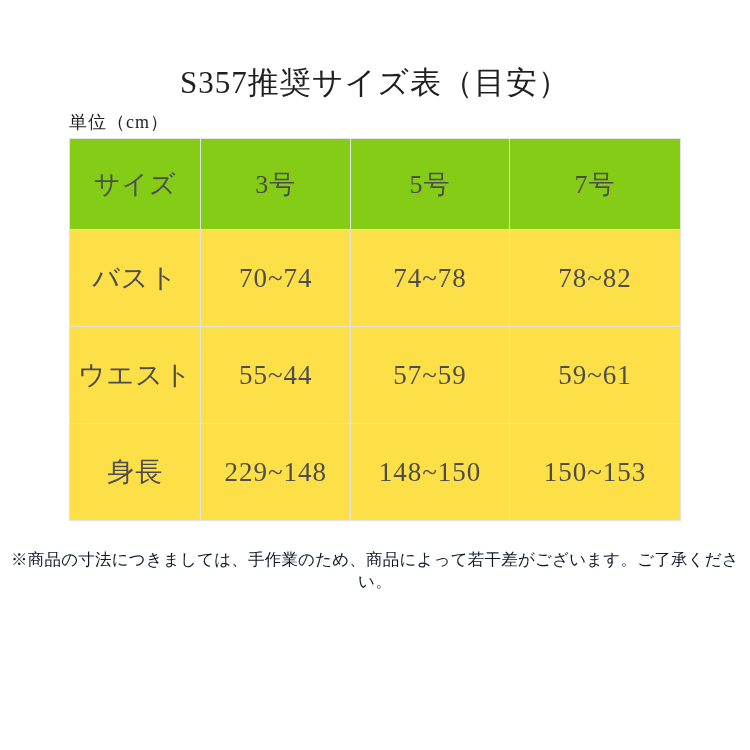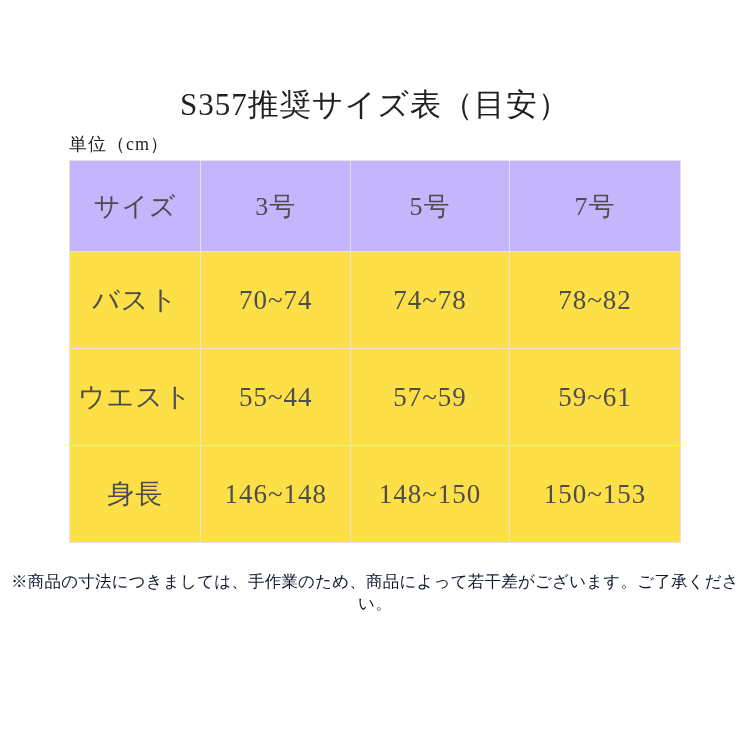--- a/index.html
+++ b/index.html
@@ -10,21 +10,21 @@
   body {
     width: 750px;
     height: 750px;
     position: relative;
     font-family: "Liberation Serif", "DejaVu Serif", serif;
     color: #1f1f1f;
     overflow: hidden;
   }
   .page-title {
     margin: 0;
-    padding-top: 84px;
+    padding-top: 62px;
     text-align: center;
     font-size: 31px;
     font-weight: 400;
     letter-spacing: 1px;
     color: #1f1f1f;
   }
   .unit-label {
     width: 612px;
     margin: 6px auto 4px auto;
     text-align: left;
@@ -46,21 +46,21 @@
   table.size-table th,
   table.size-table td {
     border: 1px solid #e3e3e3;
     text-align: center;
     vertical-align: middle;
     font-weight: 400;
     color: #4d4d4d;
     padding: 0;
   }
   table.size-table thead th {
-    background: #c4b5fd;
+    background: #84cc16;
     height: 90px;
     font-size: 26px;
     letter-spacing: 1px;
   }
   table.size-table tbody th,
   table.size-table tbody td {
     background: #fde047;
     height: 96px;
     font-size: 27px;
     letter-spacing: 1px;
@@ -103,20 +103,20 @@
       <td>78~82</td>
     </tr>
     <tr>
       <th>ウエスト</th>
       <td>55~44</td>
       <td>57~59</td>
       <td>59~61</td>
     </tr>
     <tr>
       <th>身長</th>
-      <td>146~148</td>
+      <td>229~148</td>
       <td>148~150</td>
       <td>150~153</td>
     </tr>
   </tbody>
 </table>
 
 <div class="footnote">※商品の寸法につきましては、手作業のため、商品によって若干差がございます。ご了承ください。</div>
 
 </body></html>

